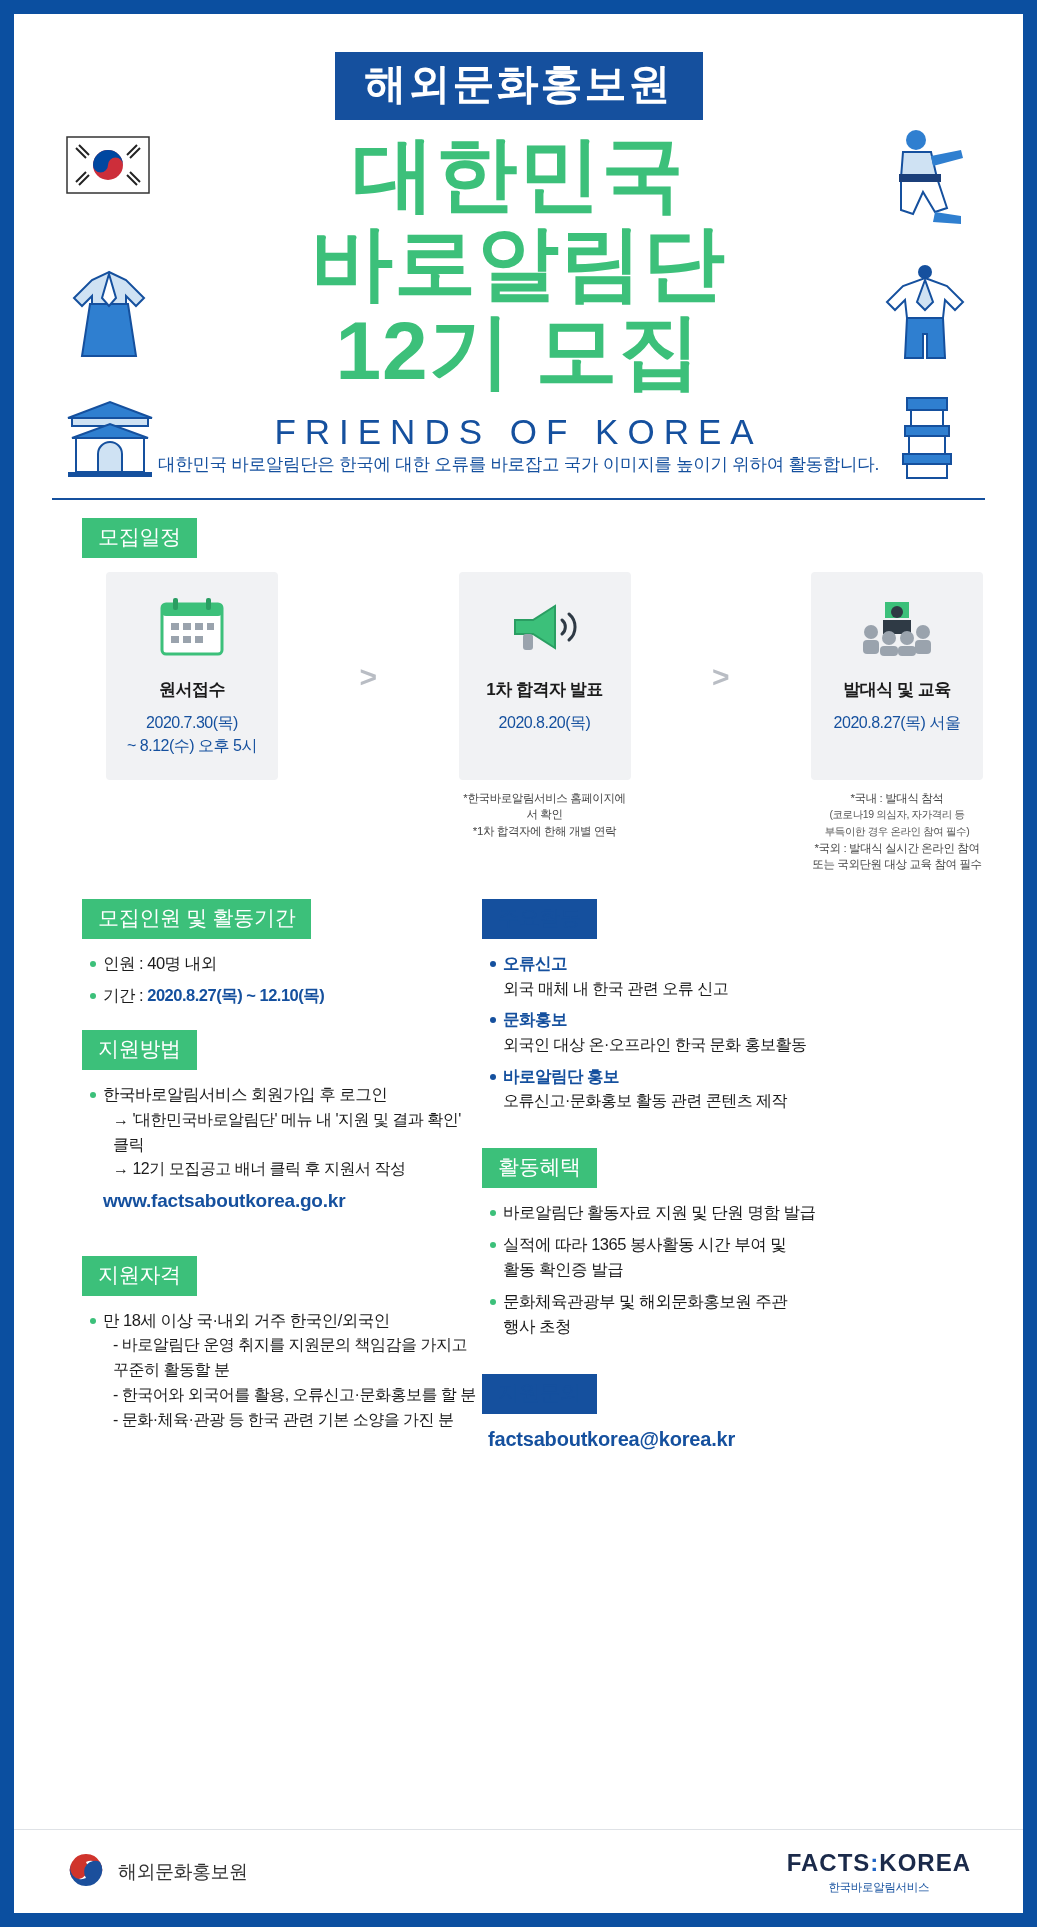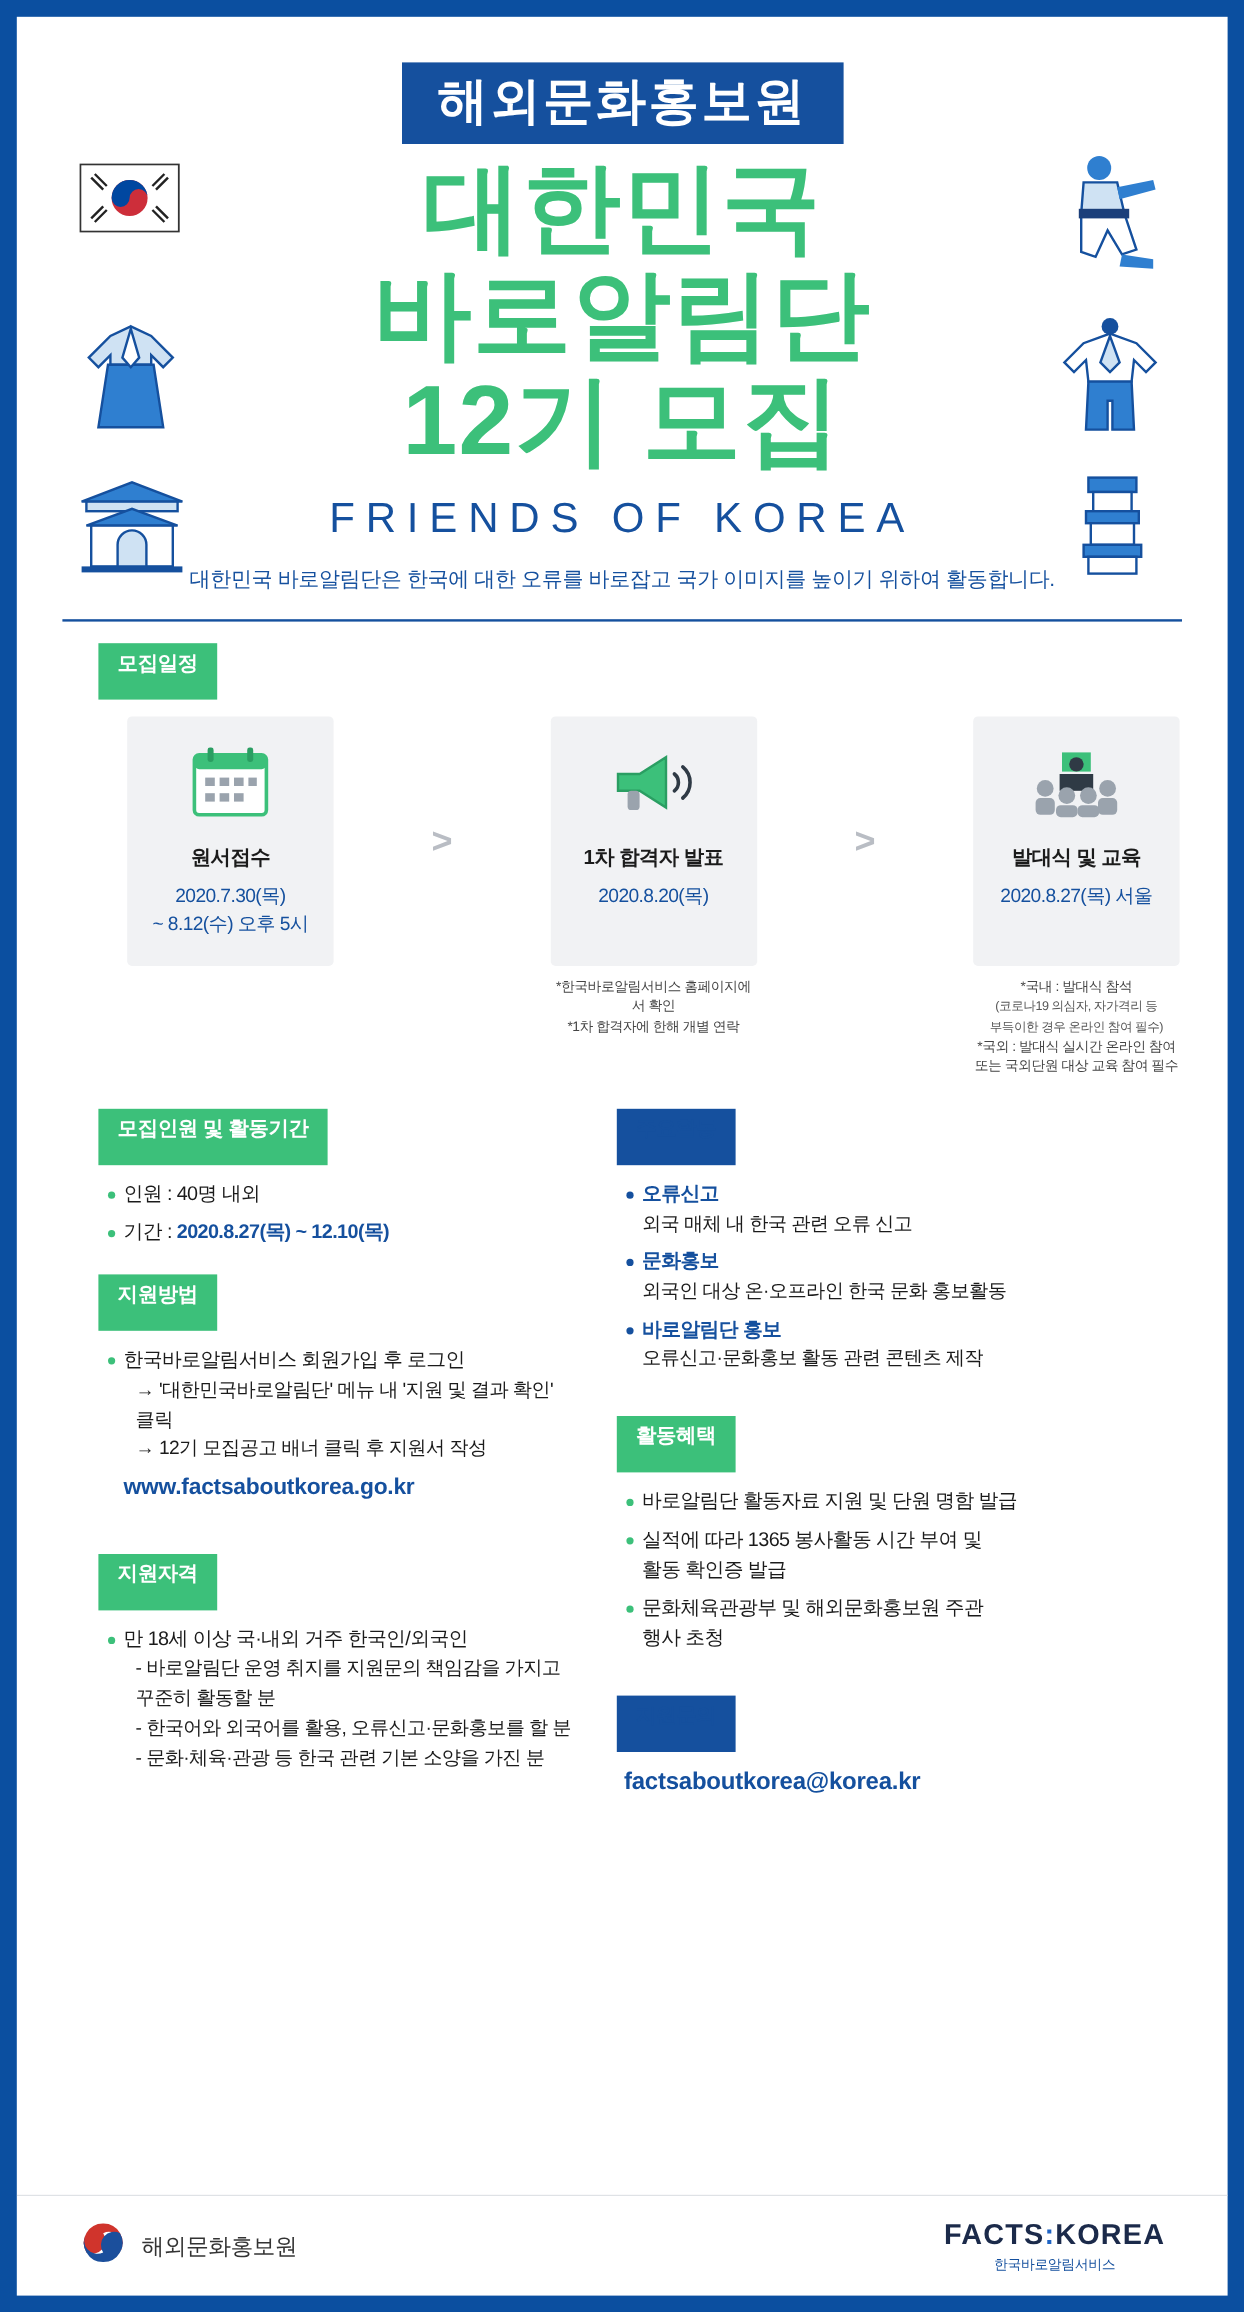--- a/index.html
+++ b/index.html
@@ -50,21 +50,21 @@
   }
   .title-big div { white-space: nowrap; }
   .friends {
     margin-top: 16px;
     color: #15509e;
     font-size: 35px;
     letter-spacing: 9px;
     font-weight: 500;
   }
   .subtitle {
-    margin-top: 18px;
+    margin-top: 0;
     color: #15509e;
     font-size: 17.5px;
     letter-spacing: -0.3px;
   }
   .hr-blue {
     margin: 22px 38px 0;
     border-bottom: 2px solid #15509e;
   }
 
   
@@ -75,23 +75,23 @@
   .d-gate   { left: 48px;  top: 382px; }
   .d-tkd    { right: 48px; top: 112px; }
   .d-hanbok2{ right: 54px; top: 248px; }
   .d-tower  { right: 60px; top: 378px; }
 
   
   .seclabel {
     display: inline-block;
     background: #3cc07a;
     color: #ffffff;
-    font-size: 17px;
-    font-weight: bold;
-    padding: 5px 16px 19px;
+    font-size: 21px;
+    font-weight: normal;
+    padding: 5px 16px 7px;
     letter-spacing: -0.3px;
   }
   .seclabel.blue { background: #15509e; }
 
   
   .schedule-wrap { padding: 18px 40px 0 68px; }
   .steps {
     display: flex;
     align-items: flex-start;
     margin-top: 14px;
@@ -137,21 +137,20 @@
     color: #b9bdc4;
     font-size: 30px;
     font-weight: bold;
     padding-top: 88px;
   }
 
   
   .cols {
     display: flex;
     padding: 26px 46px 0 68px;
-    gap: 32px;
   }
   .col-left  { width: 400px; }
   .col-right { width: 400px; }
 
   .block { margin-bottom: 22px; }
   .block .body { padding: 12px 4px 0 6px; }
 
   ul.bul { list-style: none; }
   ul.bul > li {
     position: relative;

